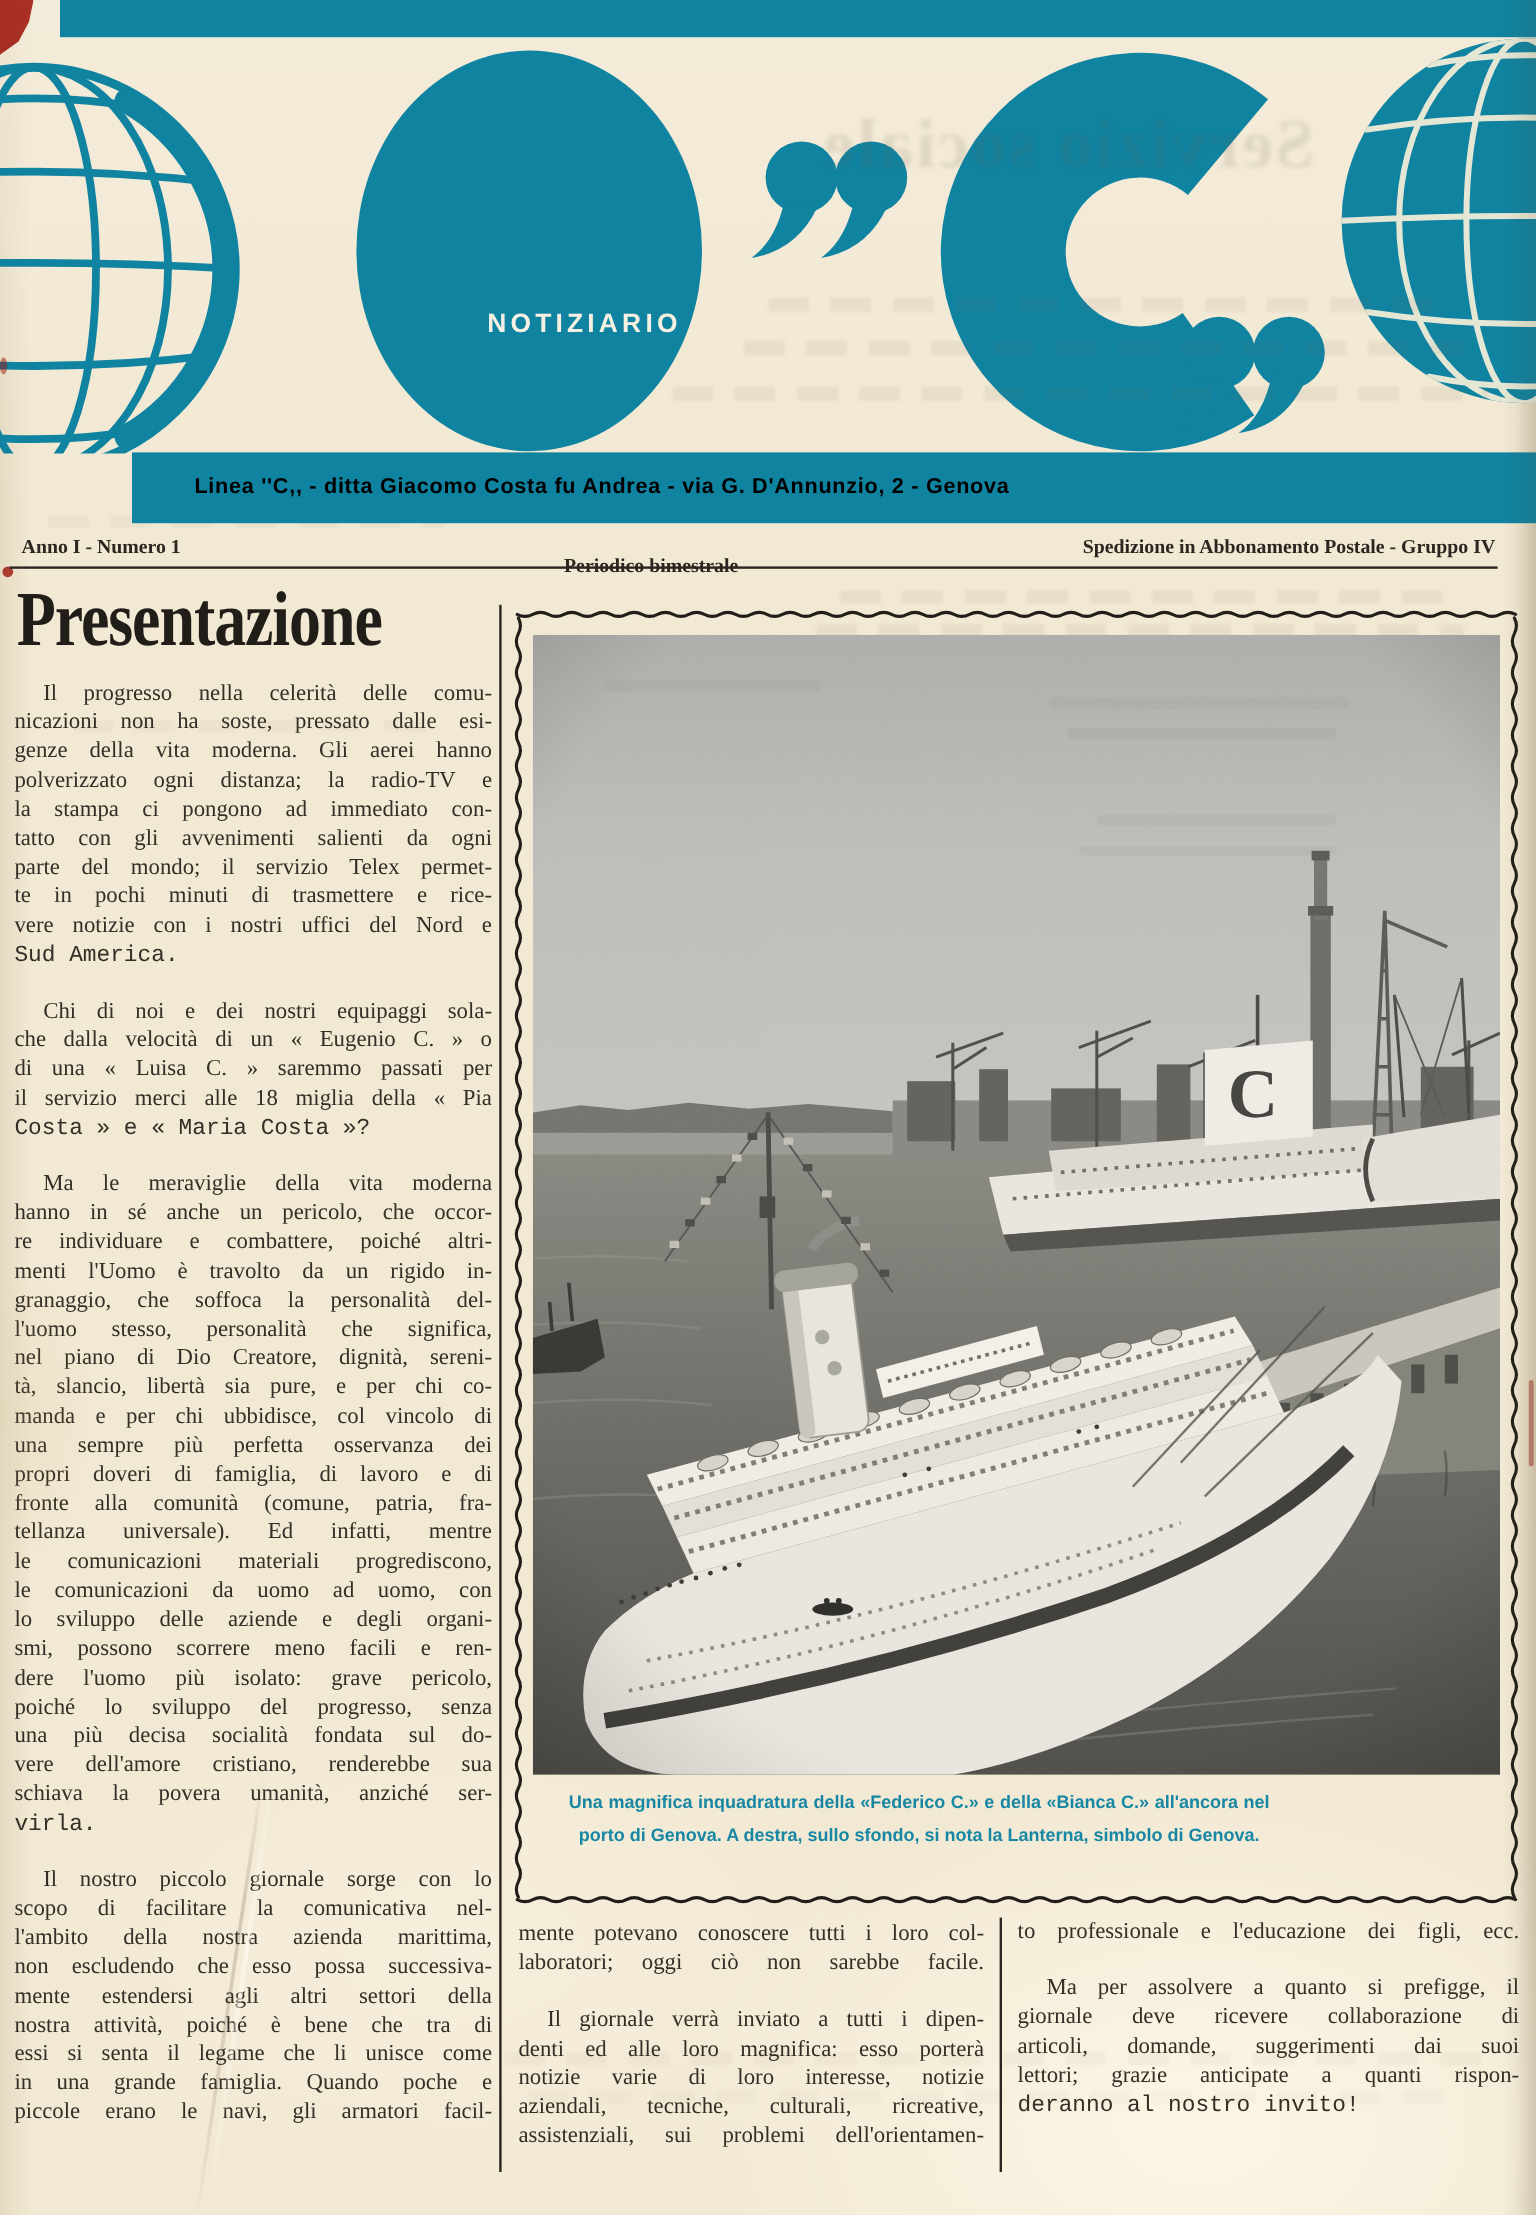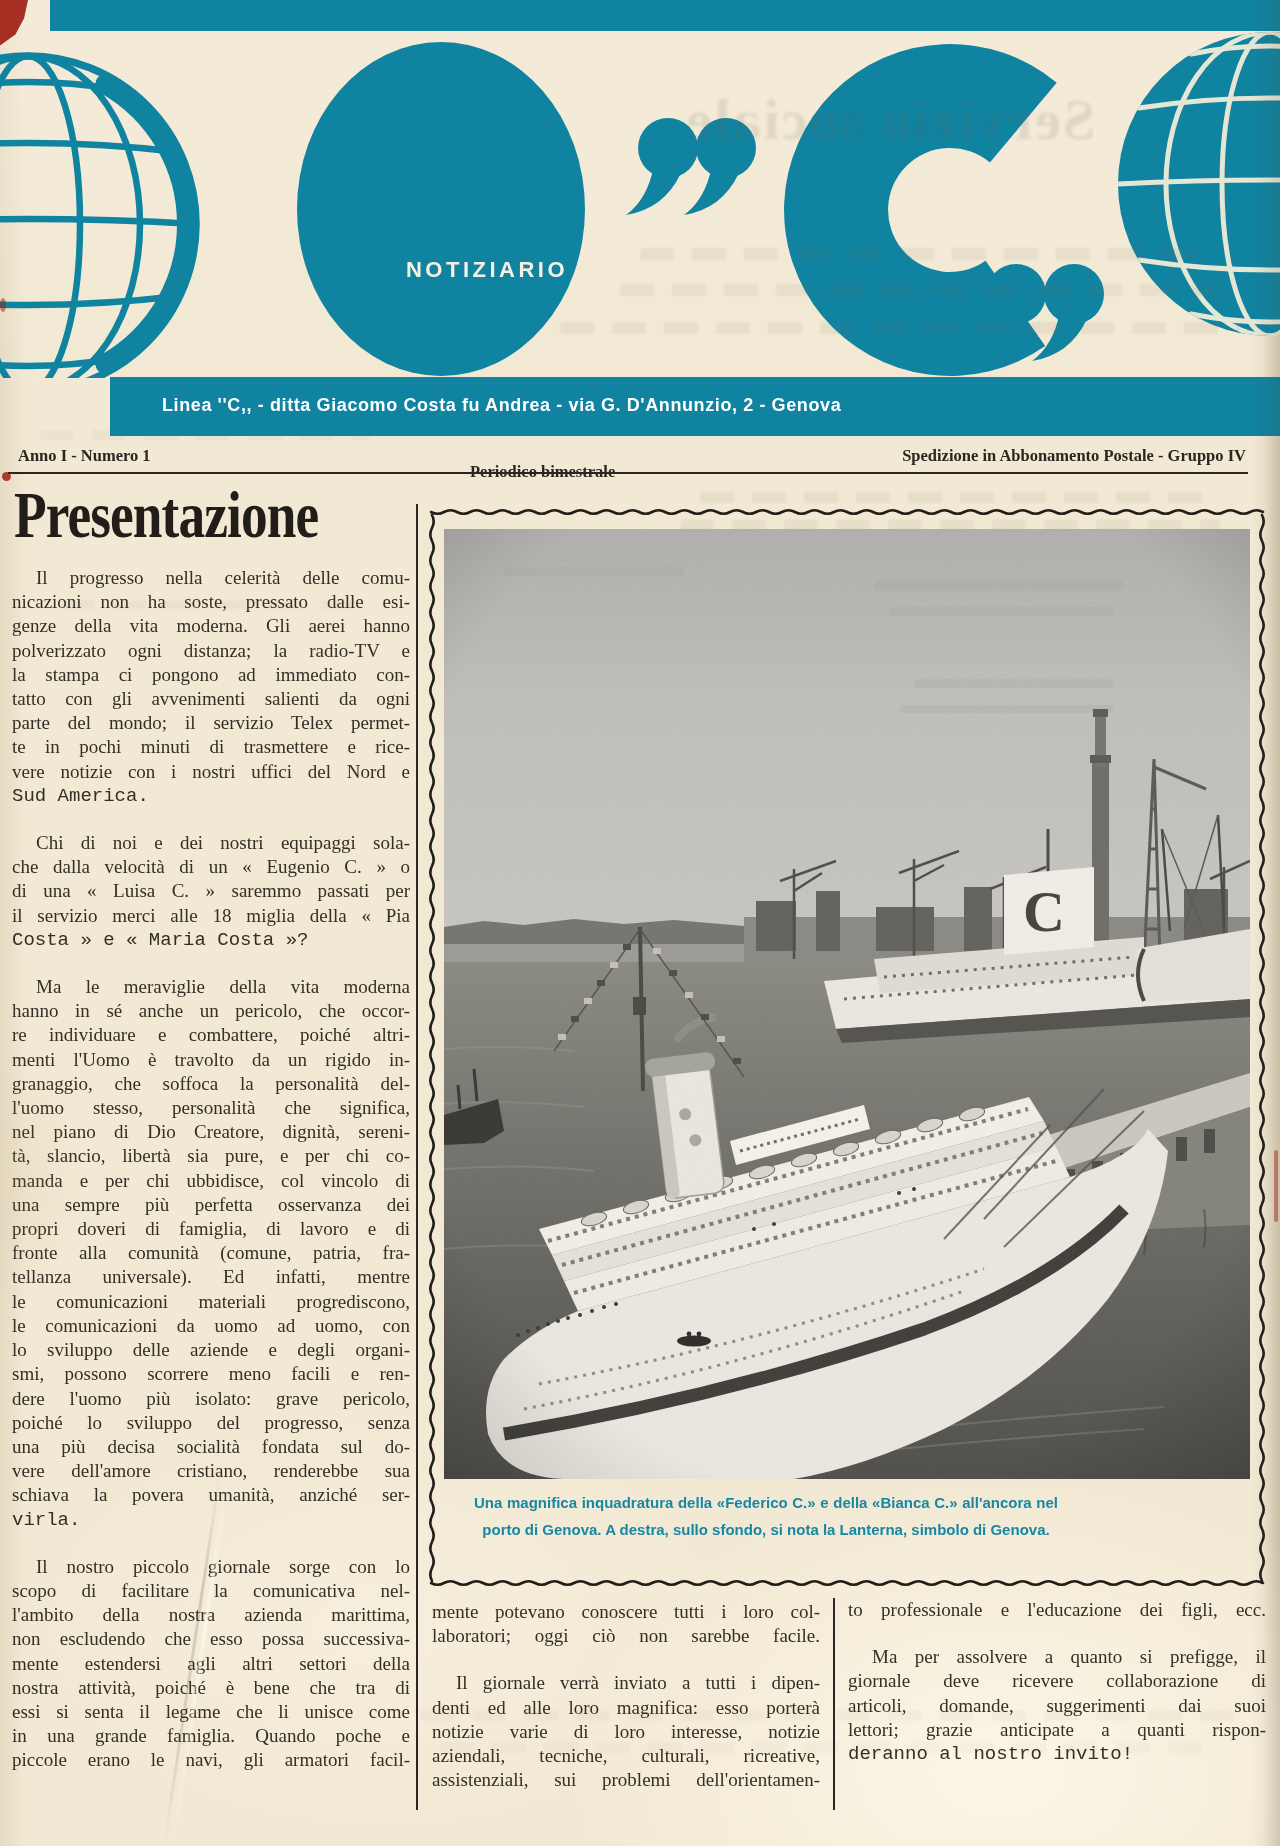--- a/index.html
+++ b/index.html
@@ -38,21 +38,21 @@
     background:repeating-linear-gradient(90deg, rgba(122,112,92,.17) 0 34px, rgba(122,112,92,0) 34px 52px);
     filter:blur(1.3px); opacity:.55;
   }
   .address-band{
     position:absolute; left:110px; top:377px; width:1170px; height:59px;
     background:var(--teal,#1083a1);
   }
   .address-band .txt{
     position:absolute; left:52px; top:18px;
     font-family:"Liberation Sans", sans-serif; font-weight:bold;
-    font-size:18px; letter-spacing:.6px; color:#ffffff;
+    font-size:18px; letter-spacing:.6px; color:#000000;
   }
   .red-corner{position:absolute; left:0; top:0; width:28px; height:48px;
     background:var(--red,#9c150a); opacity:.88;
     clip-path:polygon(0 0,100% 0,86% 38%,55% 72%,0 95%);}
   .red-dot{position:absolute; background:var(--red,#9c150a); border-radius:50%; opacity:.8;}
   .red-streak{position:absolute; background:var(--red,#9c150a); opacity:.45; border-radius:2px;}
 
   
   .info-bar{position:absolute; left:0; top:446px; width:1280px; height:22px;
     font-weight:bold; font-size:16.5px; color:#2b2620;}

